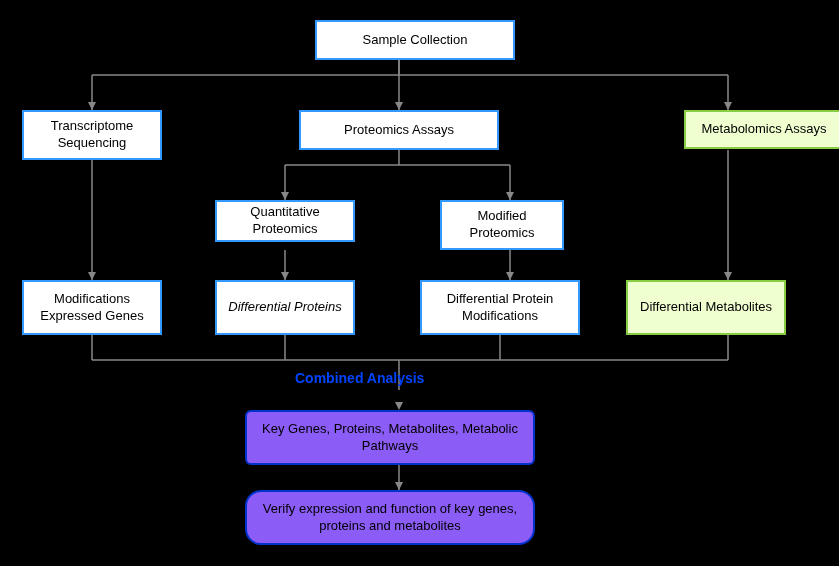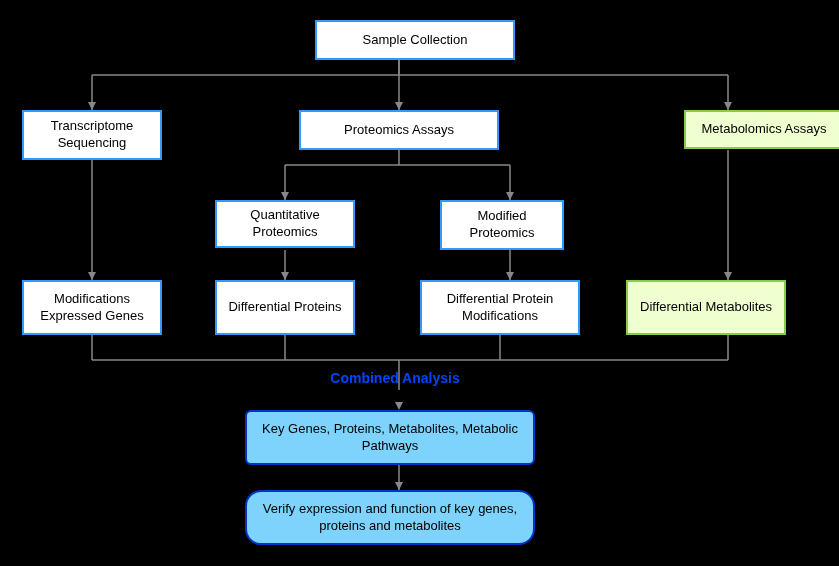--- a/index.html
+++ b/index.html
@@ -36,36 +36,36 @@
       background: #fff;
       color: #000;
     }
     .node-green {
       border-color: #88cc44;
       background: #f0ffd0;
       color: #000;
     }
     .node-dark-blue {
       border-color: #0033cc;
-      background: #7dd3fc;
+      background: #8b5cf6;
       color: #000;
     }
     svg.arrows {
       position: absolute;
       top: 0; left: 0;
       width: 839px;
       height: 566px;
       pointer-events: none;
     }
     .label-combined {
       position: absolute;
       color: #0044ff;
       font-weight: bold;
       font-size: 14px;
-      text-align: center;
+      text-align: left;
     }
   </style>
 </head>
 <body>
 
 <div class="diagram">
 
   <svg class="arrows">
 
     <line x1="399" y1="60" x2="399" y2="75" stroke="#888" stroke-width="1.5"></line>
@@ -122,33 +122,33 @@
   </div>
 
   <div class="node node-blue" style="left:299px;top:110px;width:200px;height:40px;align-items:center;">
     <span>Proteomics Assays</span>
   </div>
 
   <div class="node node-green" style="left:684px;top:110px;width:160px;height:39px;">
     <span>Metabolomics Assays</span>
   </div>
 
-  <div class="node node-blue" style="left:215px;top:200px;width:140px;height:48px;">
+  <div class="node node-blue" style="left:215px;top:200px;width:140px;height:42px;">
     <span>Quantitative Proteomics</span>
   </div>
 
   <div class="node node-blue" style="left:440px;top:200px;width:124px;height:50px;">
     <span>Modified Proteomics</span>
   </div>
 
   <div class="node node-blue" style="left:22px;top:280px;width:140px;height:55px;">
     <span>Modifications Expressed Genes</span>
   </div>
 
-  <div class="node node-blue" style="left:215px;top:280px;width:140px;height:55px;">
+  <div class="node node-blue" style="left:215px;top:280px;width:140px;height:55px;font-style:italic;">
     <span>Differential Proteins</span>
   </div>
 
   <div class="node node-blue" style="left:420px;top:280px;width:160px;height:55px;">
     <span>Differential Protein Modifications</span>
   </div>
 
   <div class="node node-green" style="left:626px;top:280px;width:160px;height:55px;">
     <span>Differential Metabolites</span>
   </div>

